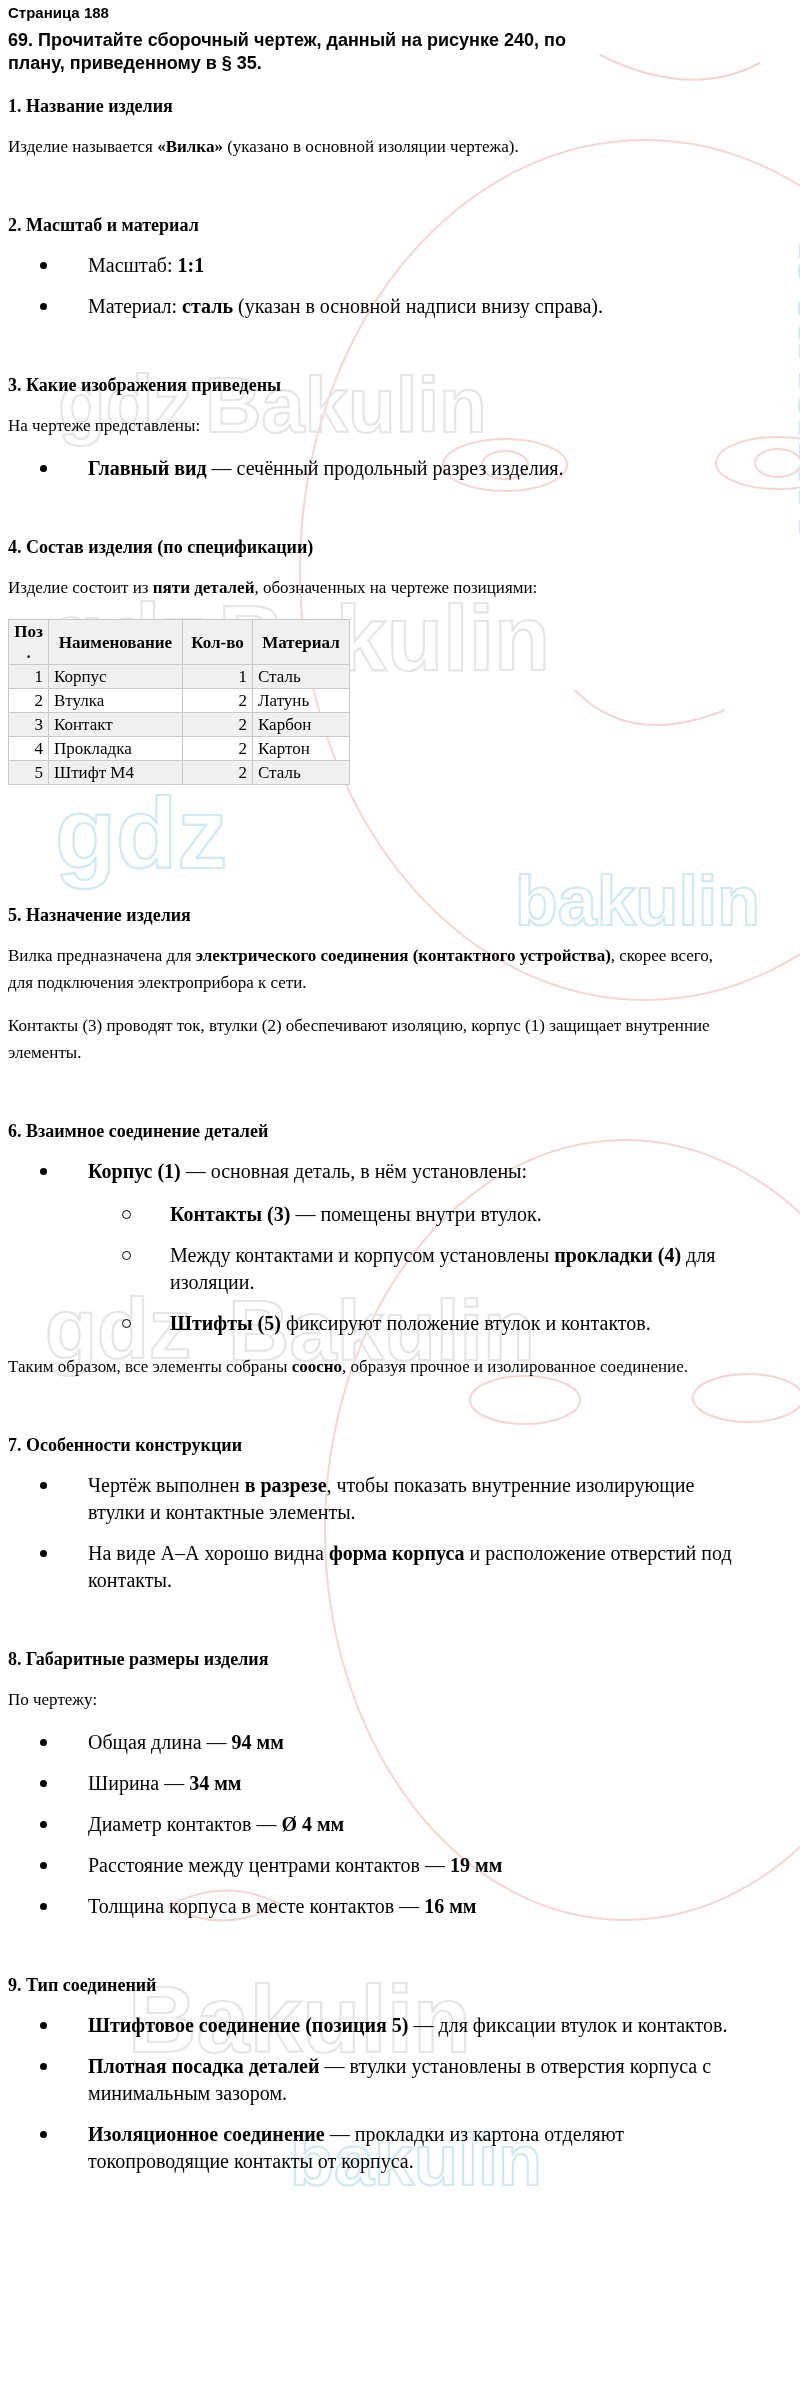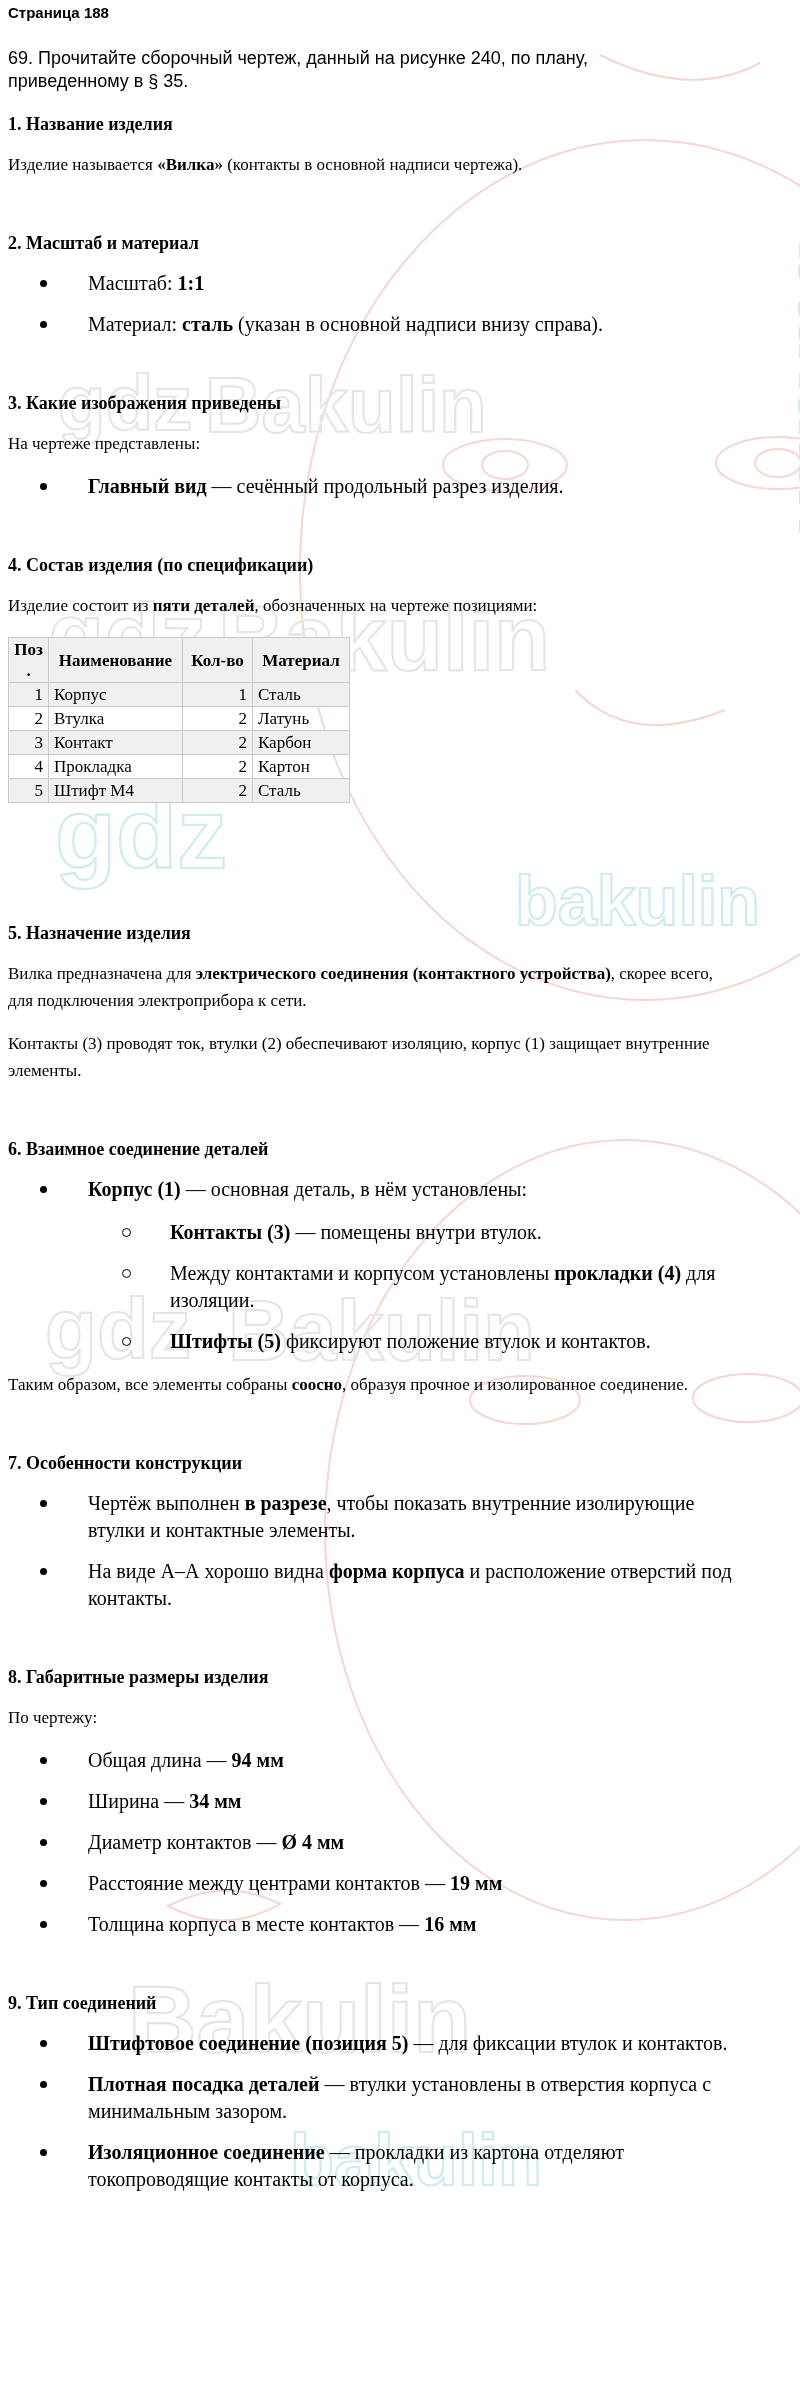--- a/index.html
+++ b/index.html
@@ -20,22 +20,22 @@
   .watermark text{font-family:"Liberation Sans", sans-serif;font-weight:bold;}
   .wm-gray text{fill:none;stroke:var(--wm-gray);stroke-width:2.2px;}
   .wm-teal text{fill:none;stroke:var(--wm-blue);stroke-width:2.2px;}
   .wm-pink ellipse,.wm-pink path{fill:none;stroke:var(--wm-pink);stroke-width:2px;}
   .inner{position:relative;z-index:1;padding:4px 66px 0 8px;}
   .page-number{
     font-family:"Liberation Sans", sans-serif;font-weight:bold;
     font-size:15px;line-height:18px;
   }
   h1.task{
-    font-family:"Liberation Sans", sans-serif;font-weight:normal;
-    font-size:18px;line-height:23px;max-width:595px;margin:25px 0 0 0;
+    font-family:"Liberation Sans", sans-serif;font-weight:bold;
+    font-size:18px;line-height:23px;max-width:595px;margin:7px 0 0 0;
   }
   section h2{
     font-size:18px;line-height:22px;font-weight:bold;margin:54px 0 0 0;
   }
   .content section:first-child h2{margin-top:20px;}
   .content p{font-size:17px;line-height:27px;margin:16px 0 0 0;}
   .content ul{list-style:none;margin:16px 0 0 0;padding:0;}
   .content li{
     position:relative;font-size:20px;line-height:27px;margin:0 0 14px 0;
   }
@@ -99,21 +99,21 @@
       <text transform="translate(800,240) rotate(90)" font-size="85">bakulin</text>
     </g>
   </svg>
 
   <div class="inner">
     <div class="page-number">Страница 188</div>
     <h1 class="task">69. Прочитайте сборочный чертеж, данный на рисунке 240, по плану, приведенному в § 35.</h1>
     <main class="content" id="content">
         <section>
           <h2>1. Название изделия</h2>
-          <p><span>Изделие называется </span><b>«Вилка»</b><span> (контакты в основной надписи чертежа).</span></p>
+          <p><span>Изделие называется </span><b>«Вилка»</b><span> (указано в основной изоляции чертежа).</span></p>
         </section>
         <section>
           <h2>2. Масштаб и материал</h2>
           <ul class="lvl1">
             <li><span>Масштаб: </span><b>1:1</b></li>
             <li><span>Материал: </span><b>сталь</b><span> (указан в основной надписи внизу справа).</span></li>
           </ul>
         </section>
         <section>
           <h2>3. Какие изображения приведены</h2>

